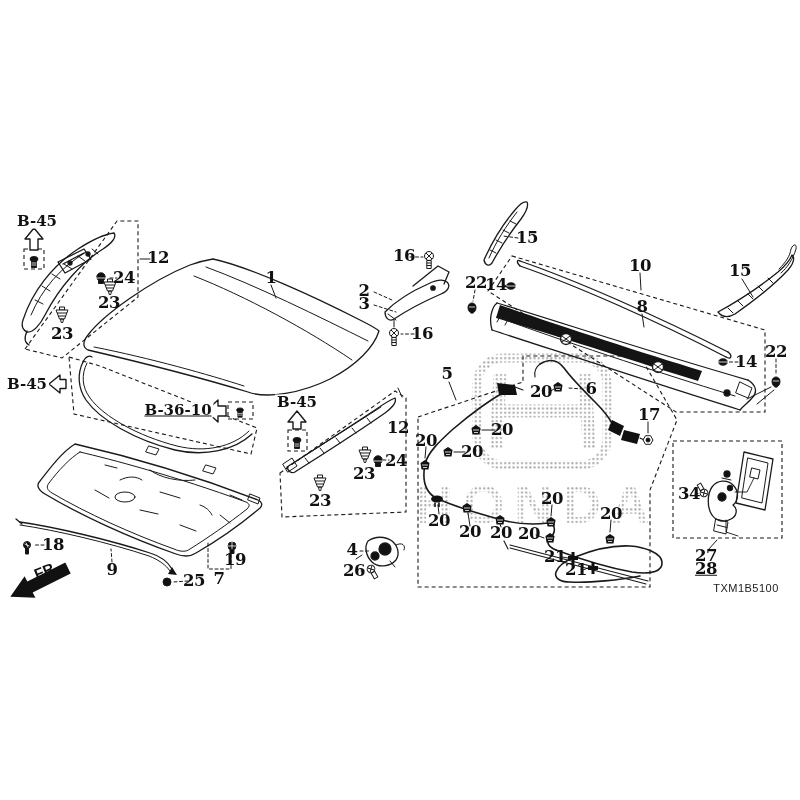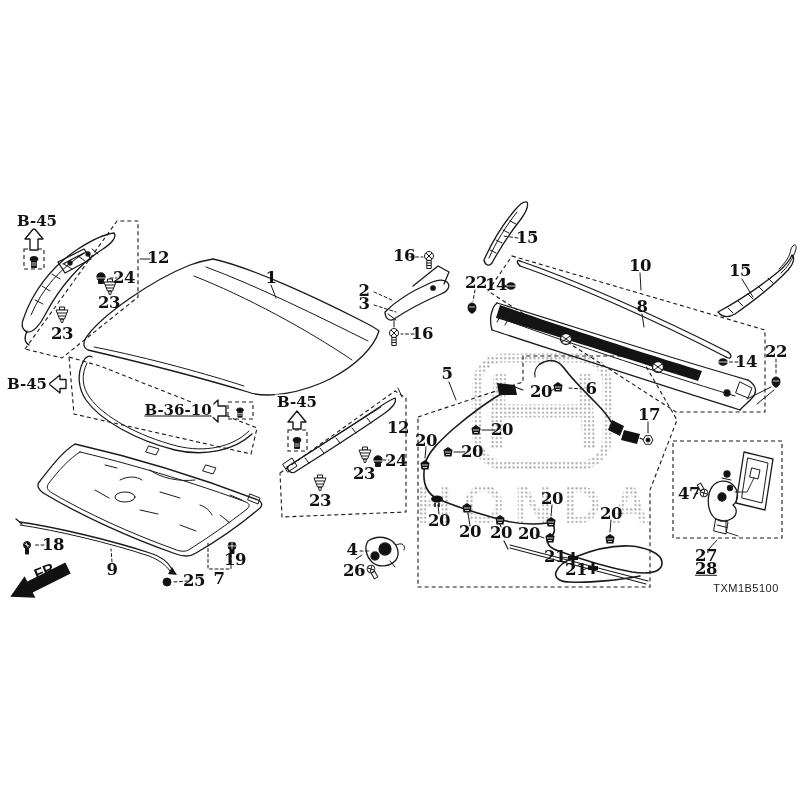--- a/index.html
+++ b/index.html
@@ -432,18 +432,18 @@
     <span class="co" style="left: 109px; top: 303px;">23</span>
     <span class="co" style="left: 62px; top: 334px;">23</span>
     <span class="co" style="left: 364px; top: 474px;">23</span>
     <span class="co" style="left: 320px; top: 501px;">23</span>
     <span class="co" style="left: 124px; top: 278px;">24</span>
     <span class="co" style="left: 396px; top: 461px;">24</span>
     <span class="co" style="left: 194px; top: 581px;">25</span>
     <span class="co" style="left: 354px; top: 571px;">26</span>
     <span class="co" style="left: 706px; top: 556px;">27</span>
     <span class="co" style="left: 706px; top: 569px; text-decoration: underline;">28</span>
-    <span class="co" style="left: 689px; top: 494px;">47</span>
+    <span class="co" style="left: 689px; top: 494px;">34</span>
     <span class="ref" style="left: 37px; top: 221px;">B-45</span>
     <span class="ref" style="left: 27px; top: 384px;">B-45</span>
     <span class="ref" style="left: 178px; top: 410px; text-decoration: underline;">B-36-10</span>
     <span class="ref" style="left: 297px; top: 402px;">B-45</span>
   </div>
 
 </body></html>

